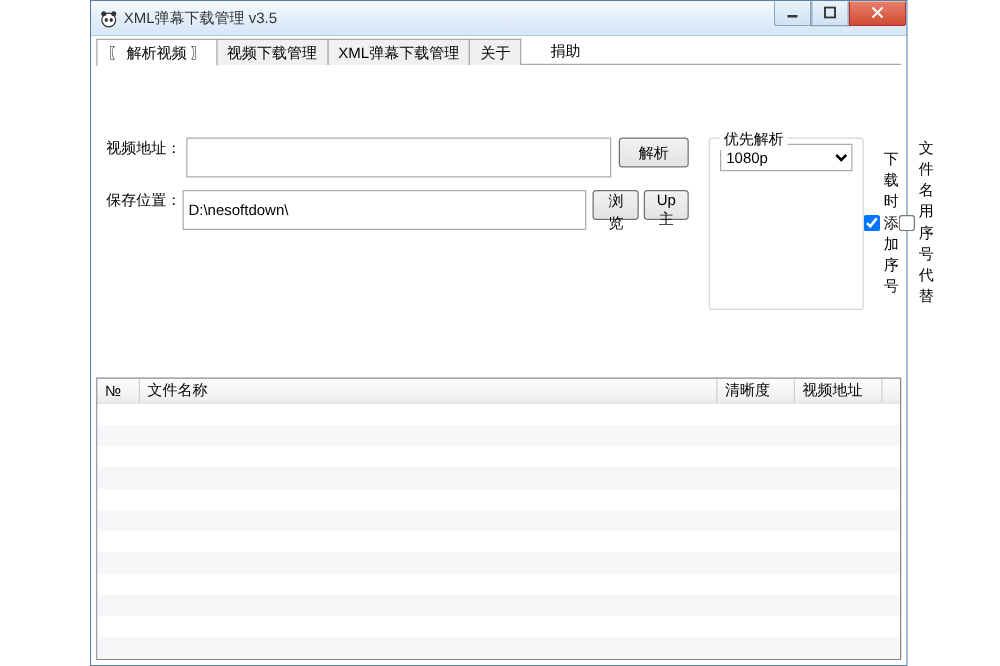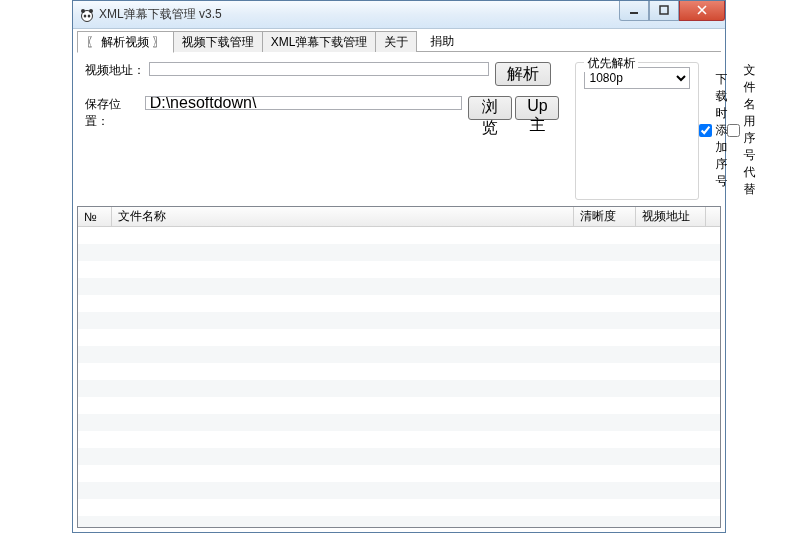--- a/index.html
+++ b/index.html
@@ -58,20 +58,21 @@
   border-bottom-right-radius: 3px;
 }
 .wctl.min { border-bottom-left-radius: 3px; }
 .wctl svg { width: 10px; height: 10px; }
 .client-area {
   flex: 1;
   background: #fff;
   padding: 2px 4px 4px 4px;
   display: flex;
   flex-direction: column;
+  gap: 48px;
 }
 .tabstrip {
   display: flex;
   height: 21px;
   position: relative;
 }
 .tabstrip::after {
   content: "";
   position: absolute;
   left: 0; right: 0; bottom: 0;
@@ -89,51 +90,51 @@
   z-index: 1;
   font-size: 12px;
 }
 .tab.active {
   background: #fff;
   z-index: 2;
   border-bottom: 1px solid #fff;
   margin-bottom: -1px;
 }
 .tab-extra {
-  padding: 2px 14px;
+  padding: 2px 24px;
   cursor: pointer;
 }
 .form-area {
   padding: 10px 8px 6px 8px;
 }
 .form-row {
   display: flex;
   margin-bottom: 10px;
 }
 .form-row label.fixed {
   width: 64px;
   text-align: left;
 }
 input.text {
-  height: 14px;
+  height: 32px;
   border: 1px solid #abadb3;
   padding: 1px 4px;
   font-family: inherit;
-  font-size: 16px;
+  font-size: 12px;
   background: #fff;
 }
 .btn {
   height: 24px;
   border: 1px solid #707070;
   background: linear-gradient(to bottom, #f2f2f2, #e3e3e3);
   padding: 0 10px;
   cursor: pointer;
   border-radius: 3px;
   font-family: inherit;
-  font-size: 16px;
+  font-size: 12px;
 }
 .group-priority {
   border: 1px solid #d5d5d5;
   border-radius: 3px;
   padding: 4px 8px 6px 8px;
   margin-left: 8px;
   position: relative;
 }
 .group-priority .legend {
   position: absolute;

